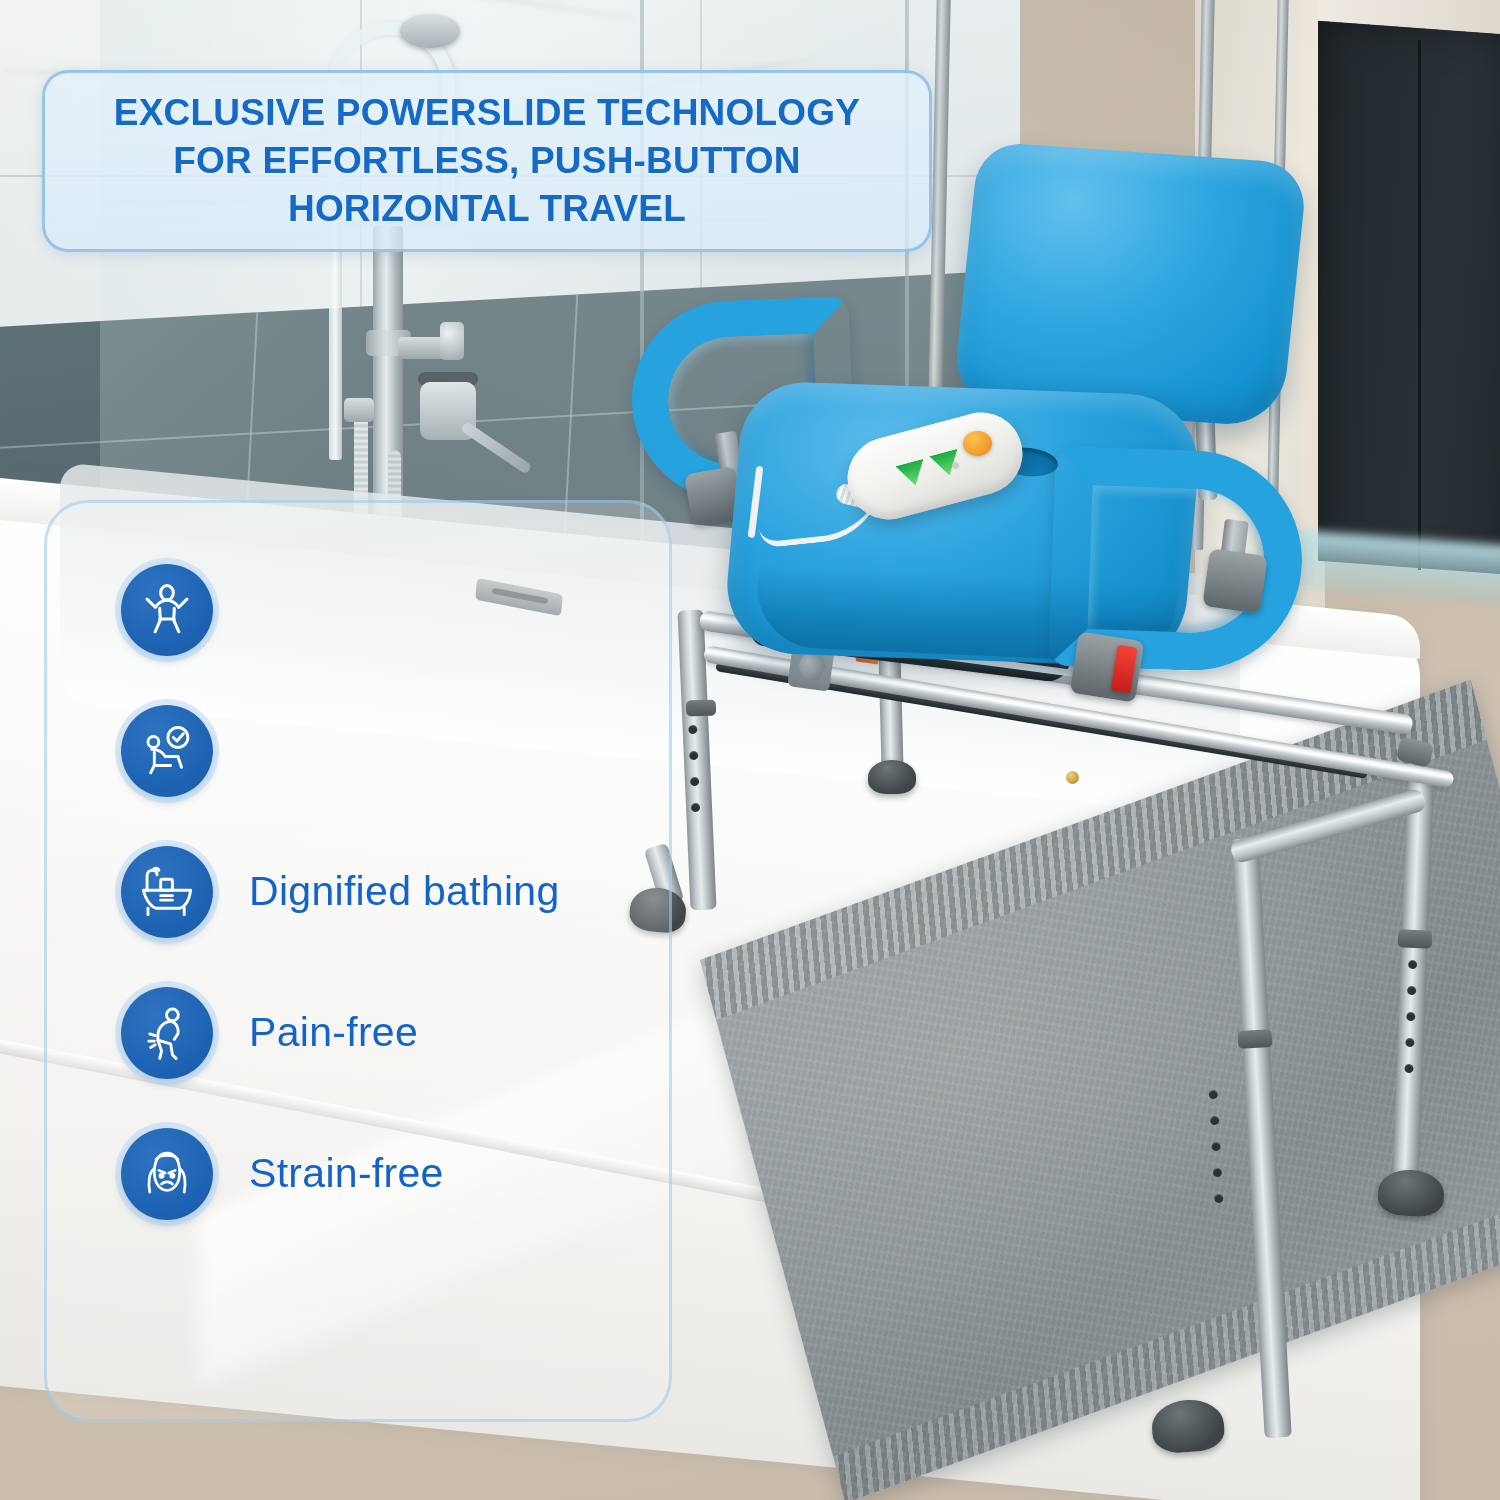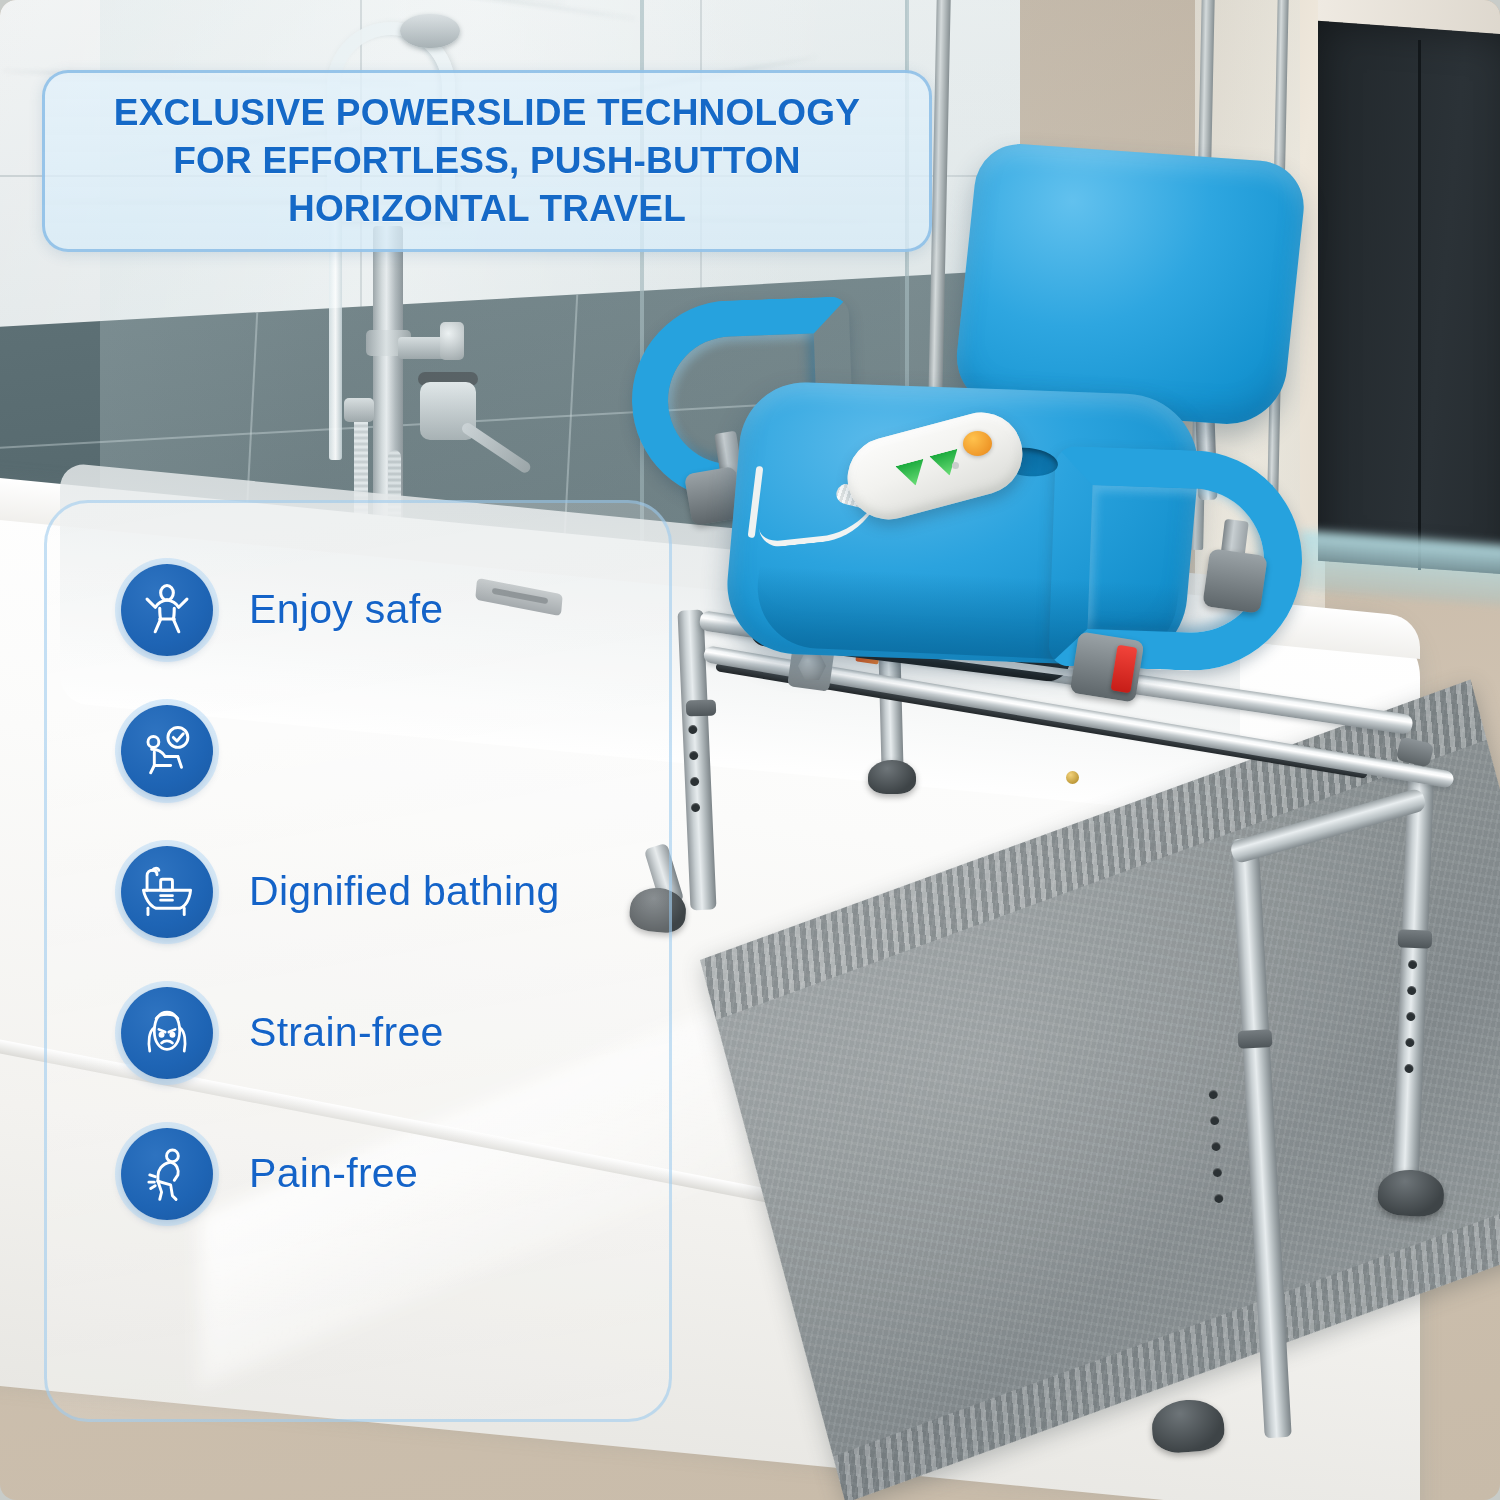--- a/index.html
+++ b/index.html
@@ -10,21 +10,20 @@
     overflow: hidden;
     font-family: "Liberation Sans", sans-serif;
     background: #c8ccc9;
   }
 
   .scene {
     position: relative;
     width: 1500px;
     height: 1500px;
     overflow: hidden;
-    border-radius: 16px;
   }
 
   
   .bg-floor {
     position: absolute; inset: 0;
     background:
       linear-gradient(170deg, #b9a793 0%, #c3b3a0 28%, #cfc2b1 55%, #c8bba9 100%);
   }
 
   
@@ -784,21 +783,20 @@
       <div class="feat-icon">
         <svg viewBox="0 0 64 64" fill="none" stroke="#ffffff" stroke-width="3.4" stroke-linecap="round" stroke-linejoin="round">
           <ellipse cx="32" cy="13" rx="7" ry="8"></ellipse>
           <path d="M32 21 C24 22 21 26 19 29 L10 20"></path>
           <path d="M32 21 C40 22 43 26 45 29 L54 20"></path>
           <path d="M24 30 C24 38 25 42 25 42 L19 56"></path>
           <path d="M40 30 C40 38 39 42 39 42 L45 56"></path>
           <path d="M24 42 L40 42"></path>
         </svg>
       </div>
-      <div class="feat-label">Enjoy safe</div>
     </div>
 
     <div class="feature-row">
       <div class="feat-icon">
         <svg viewBox="0 0 64 64" fill="none" stroke="#ffffff" stroke-width="3.2" stroke-linecap="round" stroke-linejoin="round">
           <circle cx="17" cy="22" r="6"></circle>
           <circle cx="44" cy="17" r="11"></circle>
           <path d="M39 17 l4 4 l7 -8"></path>
           <path d="M15 30 C22 30 27 33 30 38 L44 38"></path>
           <path d="M18 33 L18 48 L14 56"></path>
@@ -814,48 +812,48 @@
           <path d="M6 30 L58 30 C58 30 57 46 46 50 L20 50 C9 46 6 30 6 30 Z"></path>
           <path d="M11 50 L11 57"></path>
           <path d="M51 50 L51 57"></path>
           <path d="M10 30 L10 14 C10 10 13 8 16 8 C19 8 21 10 21 13"></path>
           <path d="M16 8 C18 5 22 5 23 8"></path>
           <rect x="25" y="18" width="13" height="12" rx="2"></rect>
           <path d="M25 36 L38 36 M25 41 L38 41"></path>
         </svg>
       </div>
       <div class="feat-label">Dignified bathing</div>
+    </div>
+
+    <div class="feature-row">
+      <div class="feat-icon">
+        <svg viewBox="0 0 64 64" fill="none" stroke="#ffffff" stroke-width="3.2" stroke-linecap="round" stroke-linejoin="round">
+          <circle cx="38" cy="12" r="6.5"></circle>
+          <path d="M35 19 C26 21 22 28 22 34 L22 40"></path>
+          <path d="M36 19 C43 21 45 27 44 33 L40 39"></path>
+          <path d="M22 40 L26 52 L24 60"></path>
+          <path d="M22 40 L36 44 L38 56 L42 60"></path>
+          <path d="M13 33 L19 35 M12 41 L18 41 M14 48 L19 45"></path>
+        </svg>
+      </div>
+      <div class="feat-label">Pain-free</div>
     </div>
 
     <div class="feature-row">
       <div class="feat-icon">
         <svg viewBox="0 0 64 64" fill="none" stroke="#ffffff" stroke-width="3" stroke-linecap="round" stroke-linejoin="round">
           <path d="M18 30 C18 16 24 9 32 9 C40 9 46 16 46 30 C46 42 40 50 32 50 C24 50 18 42 18 30 Z"></path>
           <path d="M18 26 C12 30 11 42 13 52"></path>
           <path d="M46 26 C52 30 53 42 51 52"></path>
           <path d="M20 16 C24 10 40 10 44 16"></path>
           <path d="M23 28 L30 31 M41 28 L34 31"></path>
           <circle cx="26" cy="34" r="1.8" fill="#fff"></circle>
           <circle cx="38" cy="34" r="1.8" fill="#fff"></circle>
           <path d="M26 43 C29 40 35 40 38 43"></path>
         </svg>
       </div>
       <div class="feat-label">Strain-free</div>
     </div>
 
-    <div class="feature-row">
-      <div class="feat-icon">
-        <svg viewBox="0 0 64 64" fill="none" stroke="#ffffff" stroke-width="3.2" stroke-linecap="round" stroke-linejoin="round">
-          <circle cx="38" cy="12" r="6.5"></circle>
-          <path d="M35 19 C26 21 22 28 22 34 L22 40"></path>
-          <path d="M36 19 C43 21 45 27 44 33 L40 39"></path>
-          <path d="M22 40 L26 52 L24 60"></path>
-          <path d="M22 40 L36 44 L38 56 L42 60"></path>
-          <path d="M13 33 L19 35 M12 41 L18 41 M14 48 L19 45"></path>
-        </svg>
-      </div>
-      <div class="feat-label">Pain-free</div>
-    </div>
-
 
   </div>
 
 </div>
 
 </body></html>

